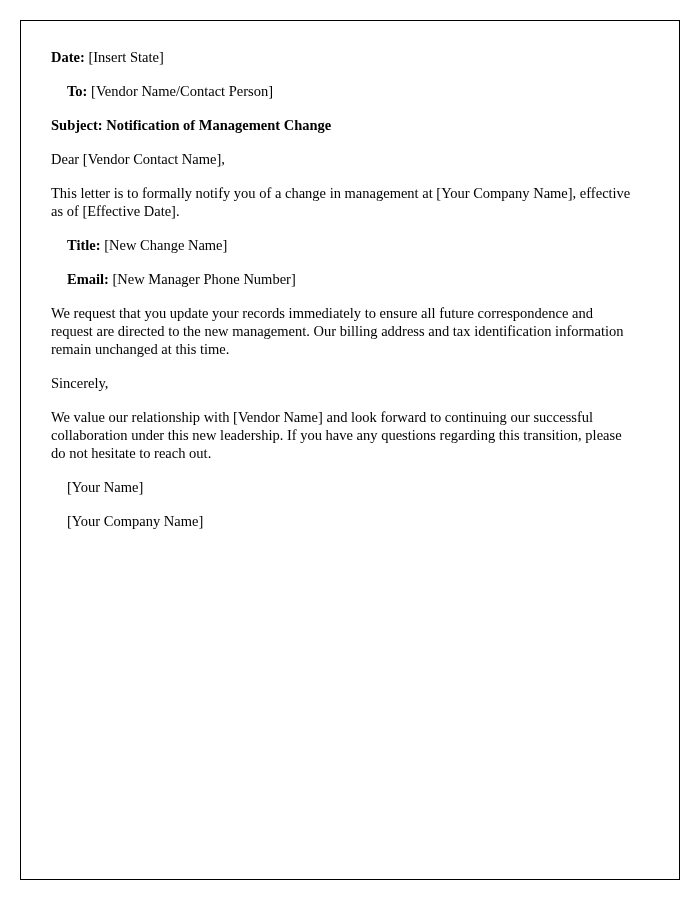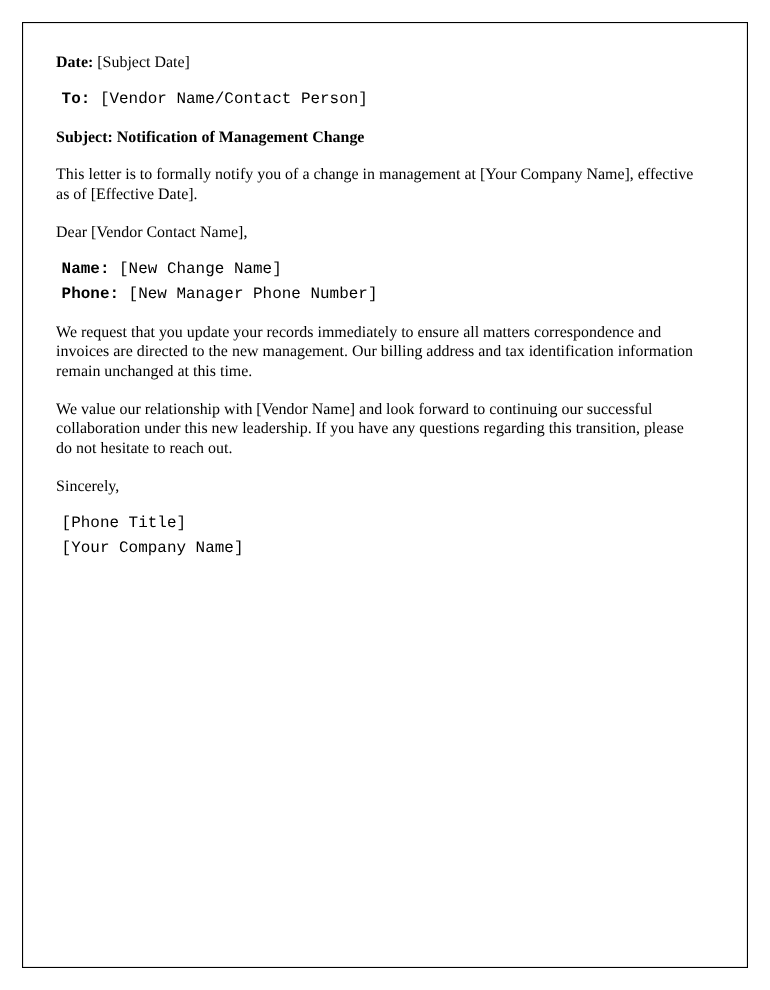--- a/index.html
+++ b/index.html
@@ -23,54 +23,53 @@
     padding: 27px 30px;
     font-size: 14.5px;
     line-height: 18px;
     overflow: hidden;
   }
   .block {
     margin: 0 0 16px 0;
     max-width: 582px;
   }
   .line {
-    margin: 5px;
-    font-family: Liberation Mono, monospace;
+    margin: 16px;
   }
   strong {
     font-weight: bold;
   }
 </style>
 </head>
 <body>
 
 <div class="page">
 
-  <p class="block"><strong>Date:</strong> <span>[Subject Date]</span></p>
+  <p class="block"><strong>Date:</strong> <span>[Insert State]</span></p>
 
   <div class="block">
     <p class="line"><strong>To:</strong> <span>[Vendor Name/Contact Person]</span></p>
   </div>
 
   <p class="block"><strong>Subject: Notification of Management Change</strong></p>
 
+  <p class="block"><span>Dear [Vendor Contact Name],</span></p>
+
   <p class="block">This letter is to formally notify you of a change in management at [Your Company Name], effective as of [Effective Date].</p>
-
-  <p class="block"><span>Dear [Vendor Contact Name],</span></p>
 
 
   <div class="block">
-    <p class="line"><strong>Name:</strong> <span>[New Change Name]</span></p>
-    <p class="line"><strong>Phone:</strong> <span>[New Manager Phone Number]</span></p>
+    <p class="line"><strong>Title:</strong> <span>[New Change Name]</span></p>
+    <p class="line"><strong>Email:</strong> <span>[New Manager Phone Number]</span></p>
   </div>
 
-  <p class="block">We request that you update your records immediately to ensure all matters correspondence and invoices are directed to the new management. Our billing address and tax identification information remain unchanged at this time.</p>
+  <p class="block">We request that you update your records immediately to ensure all future correspondence and request are directed to the new management. Our billing address and tax identification information remain unchanged at this time.</p>
+
+  <p class="block">Sincerely,</p>
 
   <p class="block">We value our relationship with [Vendor Name] and look forward to continuing our successful collaboration under this new leadership. If you have any questions regarding this transition, please do not hesitate to reach out.</p>
 
-  <p class="block">Sincerely,</p>
-
   <div class="block">
-    <p class="line">[Phone Title]</p>
+    <p class="line">[Your Name]</p>
     <p class="line">[Your Company Name]</p>
   </div>
 
 </div>
 
 </body></html>

